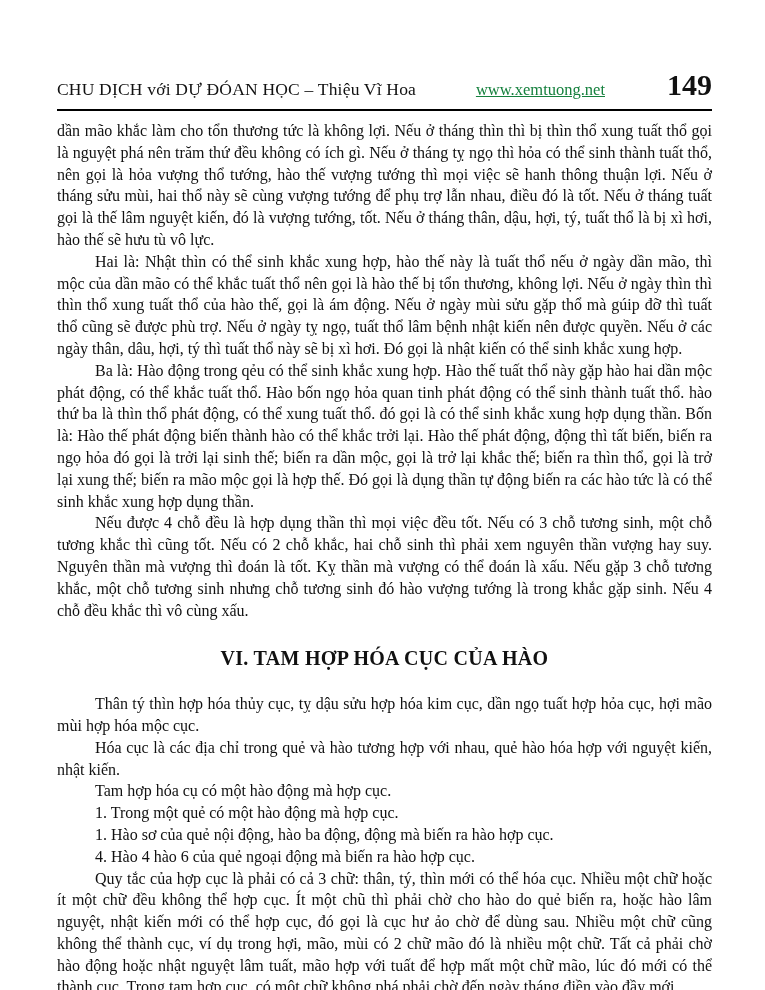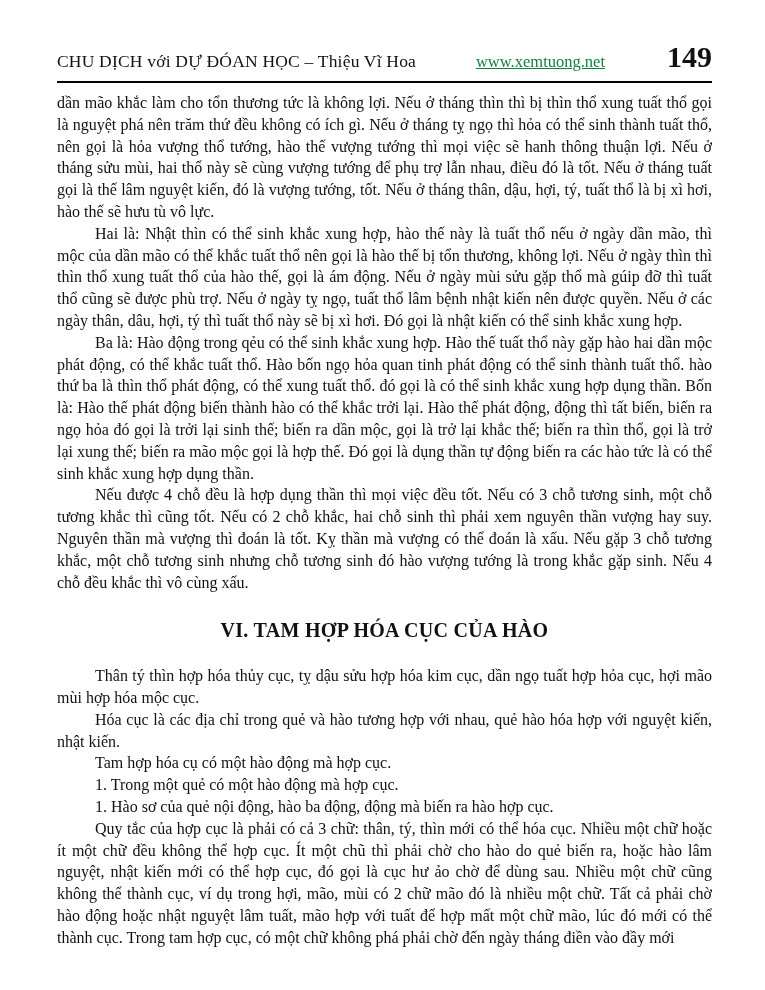--- a/index.html
+++ b/index.html
@@ -13,20 +13,21 @@
     padding: 42px 53px 10px 57px;
     font-family: "Liberation Serif", serif;
     color: #111;
     overflow: hidden;
   }
   .header {
     display: flex;
     align-items: baseline;
     border-bottom: 2px solid #000;
     padding-bottom: 9px;
+    margin-top: 28px;
   }
   .book-title {
     flex: 1 1 auto;
     font-size: 17.5px;
     letter-spacing: 0.2px;
     white-space: nowrap;
   }
   .website {
     font-size: 16.5px;
     text-decoration: underline;
@@ -75,16 +76,17 @@
     <p>Ba là: Hào động trong qẻu có thể sinh khắc xung hợp. Hào thế tuất thổ này gặp hào hai dần mộc phát động, có thể khắc tuất thổ. Hào bốn ngọ hỏa quan tinh phát động có thể sinh thành tuất thổ. hào thứ ba là thìn thổ phát động, có thể xung tuất thổ. đó gọi là có thể sinh khắc xung hợp dụng thần. Bốn là: Hào thế phát động biến thành hào có thể khắc trởi lại. Hào thế phát động, động thì tất biến, biến ra ngọ hỏa đó gọi là trởi lại sinh thế; biến ra dần mộc, gọi là trở lại khắc thế; biến ra thìn thổ, gọi là trở lại xung thế; biến ra mão mộc gọi là hợp thế. Đó gọi là dụng thần tự động biến ra các hào tức là có thể sinh khắc xung hợp dụng thần.</p>
     <p>Nếu được 4 chỗ đều là hợp dụng thần thì mọi việc đều tốt. Nếu có 3 chỗ tương sinh, một chỗ tương khắc thì cũng tốt. Nếu có 2 chỗ khắc, hai chỗ sinh thì phải xem nguyên thần vượng hay suy. Nguyên thần mà vượng thì đoán là tốt. Kỵ thần mà vượng có thể đoán là xấu. Nếu gặp 3 chỗ tương khắc, một chỗ tương sinh nhưng chỗ tương sinh đó hào vượng tướng là trong khắc gặp sinh. Nếu 4 chỗ đều khắc thì vô cùng xấu.</p>
 
     <h2 class="section-heading">VI. TAM HỢP HÓA CỤC CỦA HÀO</h2>
 
     <p>Thân tý thìn hợp hóa thủy cục, tỵ dậu sửu hợp hóa kim cục, dần ngọ tuất hợp hỏa cục, hợi mão mùi hợp hóa mộc cục.</p>
     <p>Hóa cục là các địa chỉ trong quẻ và hào tương hợp với nhau, quẻ hào hóa hợp với nguyệt kiến, nhật kiến.</p>
     <p>Tam hợp hóa cụ có một hào động mà hợp cục.</p>
     <p>1. Trong một quẻ có một hào động mà hợp cục.</p>
     <p>1. Hào sơ của quẻ nội động, hào ba động, động mà biến ra hào hợp cục.</p>
+    <p>4. Hào 4 hào 6 của quẻ ngoại động mà biến ra hào hợp cục.</p>
     <p>Quy tắc của hợp cục là phải có cả 3 chữ: thân, tý, thìn mới có thể hóa cục. Nhiều một chữ hoặc ít một chữ đều không thể hợp cục. Ít một chũ thì phải chờ cho hào do quẻ biến ra, hoặc hào lâm nguyệt, nhật kiến mới  có thể hợp cục, đó gọi là cục hư ảo chờ để dùng sau. Nhiều một chữ cũng không thể thành cục, ví dụ trong hợi, mão, mùi có 2 chữ mão đó là nhiều một chữ. Tất cả phải chờ hào động hoặc nhật nguyệt lâm tuất, mão hợp với tuất để hợp mất một chữ mão, lúc đó mới có thể thành cục. Trong tam hợp cục, có một chữ không phá phải chờ đến ngày tháng điền vào đầy mới</p>
   </div>
 
 </div>
 
 </body></html>

